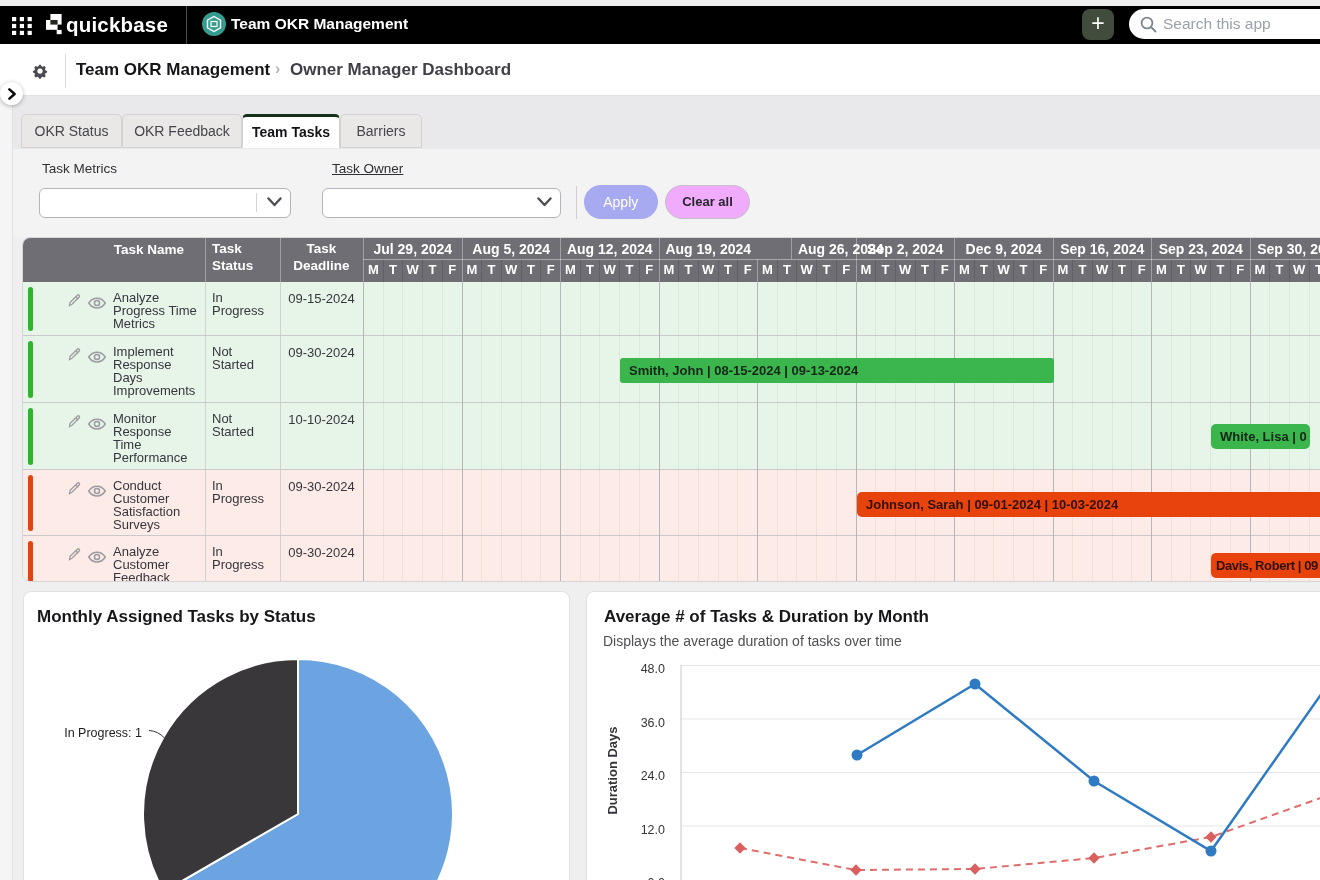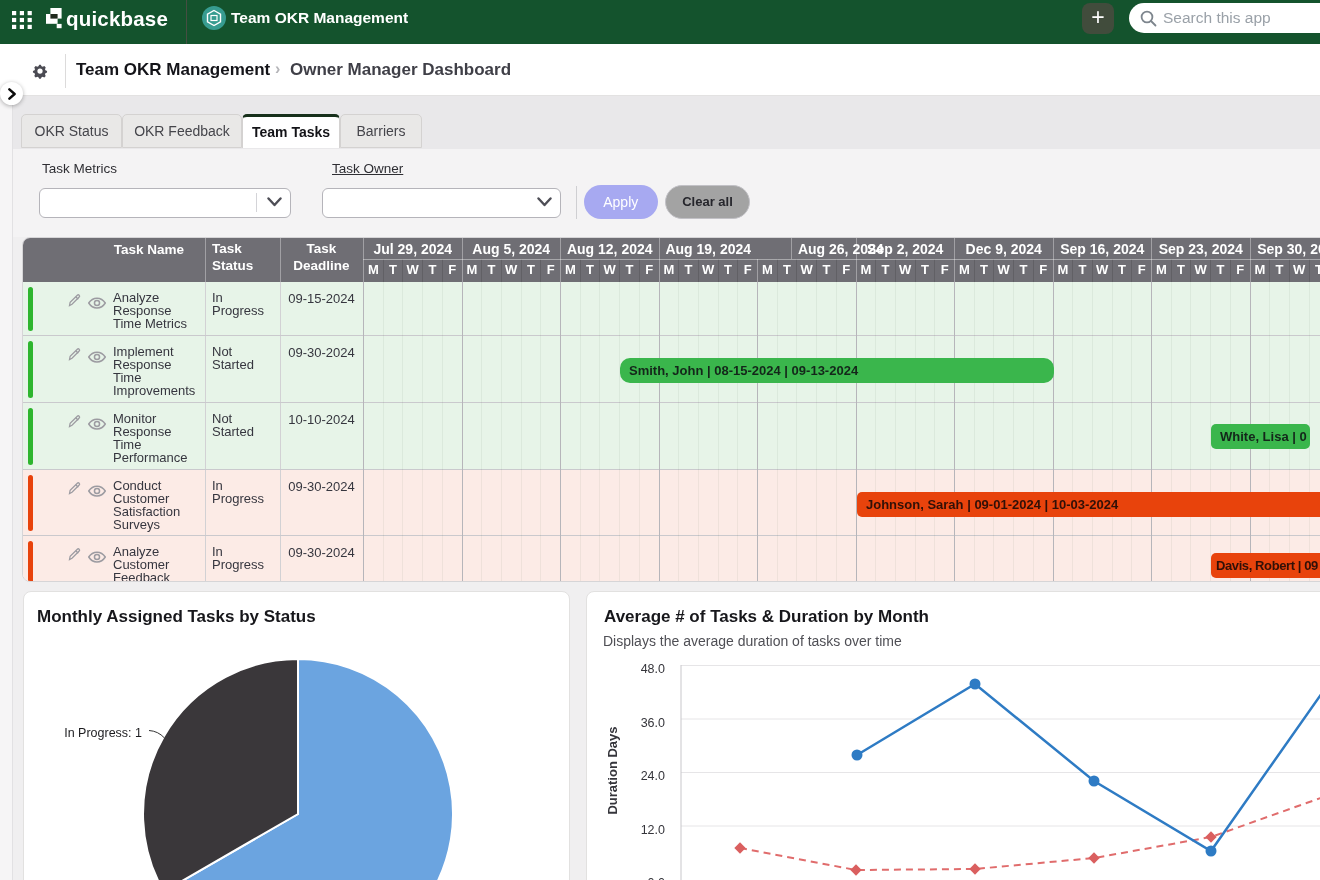--- a/index.html
+++ b/index.html
@@ -1,21 +1,21 @@
 <!DOCTYPE html>
 <html><head>
 <meta charset="utf-8">
 <style>
 * { margin:0; padding:0; box-sizing:border-box; }
 html,body { width:1320px; height:880px; overflow:hidden; }
 body { font-family:"Liberation Sans", sans-serif; background:#f0eff0; position:relative; }
 .abs { position:absolute; }
 
 
-#topbar { position:absolute; left:0; top:0; width:1320px; height:48px; background:#14532d; }
+#topbar { position:absolute; left:0; top:6px; width:1320px; height:48px; background:#000000; }
 #topbar .sep { position:absolute; left:186px; top:0; width:1px; height:44px; background:#454e42; }
 #qbtext { position:absolute; left:66px; top:7px; color:#fff; font-size:20.5px; font-weight:bold; letter-spacing:0.2px; }
 #appname { position:absolute; left:231px; top:9px; color:#fff; font-size:15.5px; font-weight:bold; }
 #plusbtn { position:absolute; left:1082px; top:3px; width:32px; height:31px; background:#414c3c; border-radius:8px; color:#fff; font-size:23px; font-weight:300; text-align:center; line-height:29px; }
 #searchbox { position:absolute; left:1129px; top:3px; width:210px; height:30px; background:#fff; border-radius:15px; }
 #searchtxt { position:absolute; left:1163px; top:9px; font-size:15.5px; color:#9aa1a8; }
 
 
 #crumb { position:absolute; left:0; top:44px; width:1320px; height:52px; background:#fff; border-bottom:1px solid #e3e2e2; box-shadow:0 1px 2px rgba(0,0,0,0.06); }
 #crumb .vline { position:absolute; left:65px; top:10px; width:1px; height:34px; background:#dcdbdb; }
@@ -27,21 +27,21 @@
 
 
 .tab { position:absolute; top:114px; height:34px; background:#e9e8e7; border:1px solid #d4d2d1; border-radius:5px 5px 0 0; font-size:14px; color:#45454b; text-align:center; line-height:32px; }
 .tab.active { background:#fff; border-top:3.5px solid #17301b; border-bottom:none; font-weight:bold; color:#131317; line-height:30px; }
 
 
 .flabel { position:absolute; top:160.5px; font-size:13.5px; color:#2e2e33; }
 .dd { position:absolute; top:187.5px; height:30.5px; background:#fff; border:1px solid #b5b4ba; border-radius:6px; }
 .fdiv { position:absolute; left:575.5px; top:186px; width:1px; height:33px; background:#cfcfd2; }
 #applybtn { position:absolute; left:583.5px; top:185px; width:74.5px; height:34px; border-radius:17px; background:#a7a9f1; color:#fff; font-size:14px; text-align:center; line-height:34px; }
-#clearbtn { position:absolute; left:665px; top:185px; width:85px; height:34px; border-radius:17px; background:#a3a3a3; border:1px solid #c2c1c6; color:#26262c; font-size:13px; font-weight:bold; text-align:center; line-height:32px; }
+#clearbtn { position:absolute; left:665px; top:185px; width:85px; height:34px; border-radius:17px; background:#f0abfc; border:1px solid #c2c1c6; color:#26262c; font-size:13px; font-weight:bold; text-align:center; line-height:32px; }
 
 
 #tbl { position:absolute; left:22px; top:237px; width:1302px; height:345px; background:#fff; border:1px solid #d6d5d7; border-radius:8px 0 0 8px; overflow:hidden; }
 #thead { position:absolute; left:0; top:0; width:1302px; height:44px; background:#6f6e74; color:#fff; }
 #thead .wk { position:absolute; top:0; height:21px; border-left:1px solid rgba(255,255,255,0.35); text-align:center; font-size:14px; font-weight:bold; line-height:23px; }
 #thead .day { position:absolute; top:21px; height:23px; text-align:center; font-size:13px; font-weight:bold; line-height:22px; border-left:1px solid rgba(0,0,0,0.12); }
 #thead .day.wstart { border-left:1px solid rgba(255,255,255,0.35); }
 #thead .hsep { position:absolute; top:21px; height:1px; background:rgba(255,255,255,0.40); }
 .colline { position:absolute; top:0; width:1px; background:rgba(255,255,255,0.35); height:44px; }
 .row { position:absolute; left:0; width:1302px; border-bottom:1px solid #cac9cd; }
@@ -214,42 +214,42 @@
       <div class="row grow" style="top:44px;height:54px;">
         <div class="strip" style="background:#2eb52e"></div>
         <div class="abs" style="left:44px;top:11px;"><svg width="15" height="15" viewBox="0 0 24 24">
             <path fill="none" stroke="#9c9ba1" stroke-width="2" d="M4 20l1-5L16.5 3.5a2.1 2.1 0 013 3L8 18l-4 2z"></path>
             <line x1="14" y1="6" x2="18" y2="10" stroke="#9c9ba1" stroke-width="2"></line>
           </svg></div>
         <div class="abs" style="left:65px;top:13px;"><svg width="18" height="12" viewBox="0 0 24 16">
             <path fill="none" stroke="#9c9ba1" stroke-width="2" d="M1 8s4-6.5 11-6.5S23 8 23 8s-4 6.5-11 6.5S1 8 1 8z"></path>
             <circle cx="12" cy="8" r="3.4" fill="none" stroke="#9c9ba1" stroke-width="2"></circle>
           </svg></div>
-        <div class="tname">Analyze Response Time Metrics</div>
+        <div class="tname">Analyze Progress Time Metrics</div>
         <div class="tstat">In Progress</div>
         <div class="tdead">09-15-2024</div>
         <div class="cline" style="left:182px;"></div>
         <div class="cline" style="left:257px;"></div>
       </div>
       <div class="row grow" style="top:98px;height:67px;">
         <div class="strip" style="background:#2eb52e"></div>
         <div class="abs" style="left:44px;top:11px;"><svg width="15" height="15" viewBox="0 0 24 24">
             <path fill="none" stroke="#9c9ba1" stroke-width="2" d="M4 20l1-5L16.5 3.5a2.1 2.1 0 013 3L8 18l-4 2z"></path>
             <line x1="14" y1="6" x2="18" y2="10" stroke="#9c9ba1" stroke-width="2"></line>
           </svg></div>
         <div class="abs" style="left:65px;top:13px;"><svg width="18" height="12" viewBox="0 0 24 16">
             <path fill="none" stroke="#9c9ba1" stroke-width="2" d="M1 8s4-6.5 11-6.5S23 8 23 8s-4 6.5-11 6.5S1 8 1 8z"></path>
             <circle cx="12" cy="8" r="3.4" fill="none" stroke="#9c9ba1" stroke-width="2"></circle>
           </svg></div>
-        <div class="tname">Implement Response Time Improvements</div>
+        <div class="tname">Implement Response Days Improvements</div>
         <div class="tstat">Not Started</div>
         <div class="tdead">09-30-2024</div>
         <div class="cline" style="left:182px;"></div>
         <div class="cline" style="left:257px;"></div>
-        <div class="bar gbar" style="left:597px;top:22px;width:434px;border-radius:10px;">Smith, John | 08-15-2024 | 09-13-2024</div>
+        <div class="bar gbar" style="left:597px;top:22px;width:434px;border-radius:3px;">Smith, John | 08-15-2024 | 09-13-2024</div>
       </div>
       <div class="row grow" style="top:165px;height:67px;">
         <div class="strip" style="background:#2eb52e"></div>
         <div class="abs" style="left:44px;top:11px;"><svg width="15" height="15" viewBox="0 0 24 24">
             <path fill="none" stroke="#9c9ba1" stroke-width="2" d="M4 20l1-5L16.5 3.5a2.1 2.1 0 013 3L8 18l-4 2z"></path>
             <line x1="14" y1="6" x2="18" y2="10" stroke="#9c9ba1" stroke-width="2"></line>
           </svg></div>
         <div class="abs" style="left:65px;top:13px;"><svg width="18" height="12" viewBox="0 0 24 16">
             <path fill="none" stroke="#9c9ba1" stroke-width="2" d="M1 8s4-6.5 11-6.5S23 8 23 8s-4 6.5-11 6.5S1 8 1 8z"></path>
             <circle cx="12" cy="8" r="3.4" fill="none" stroke="#9c9ba1" stroke-width="2"></circle>

